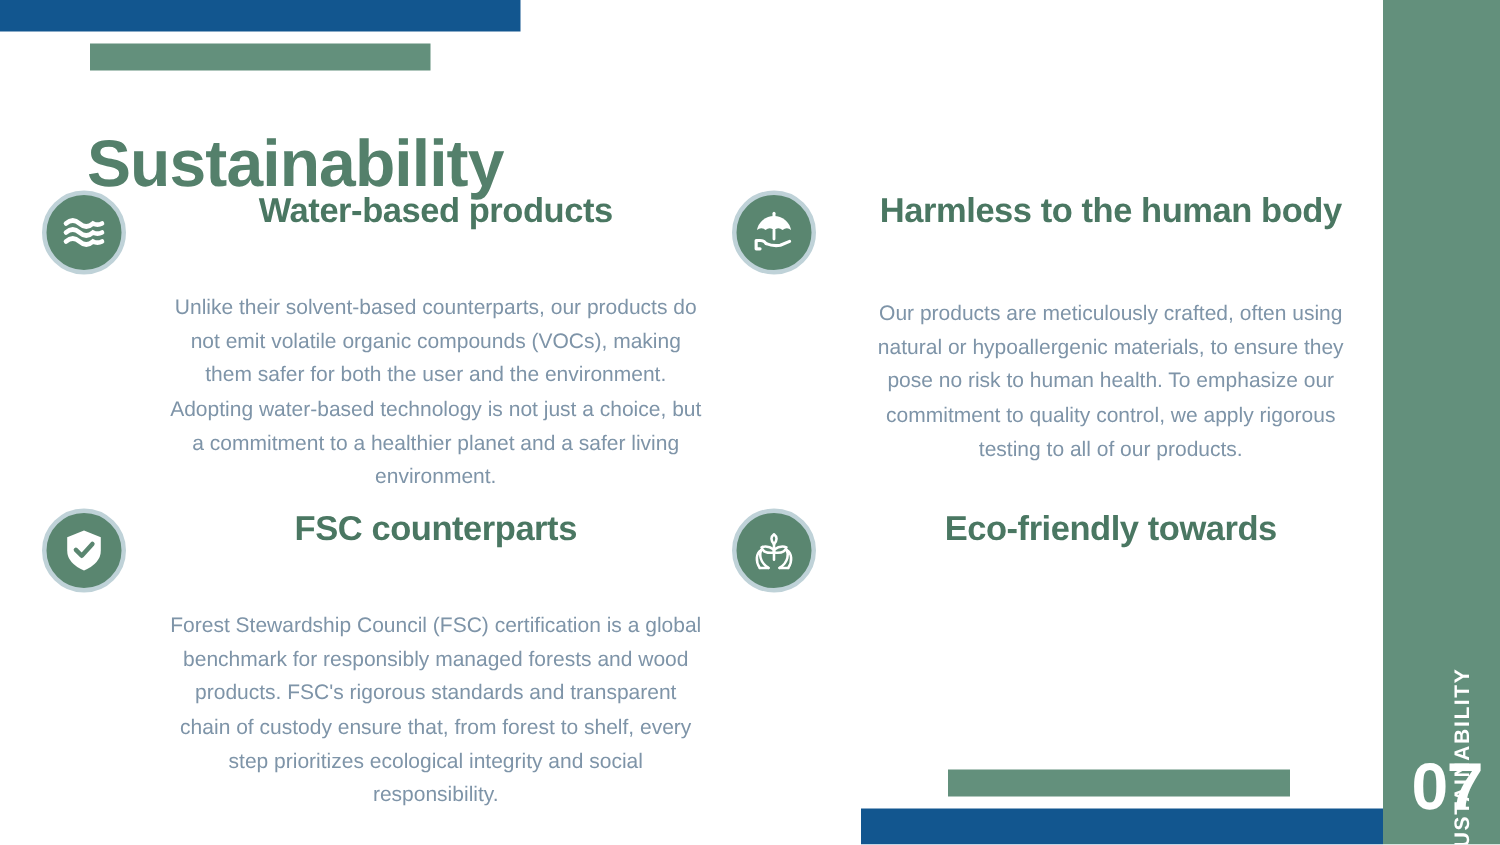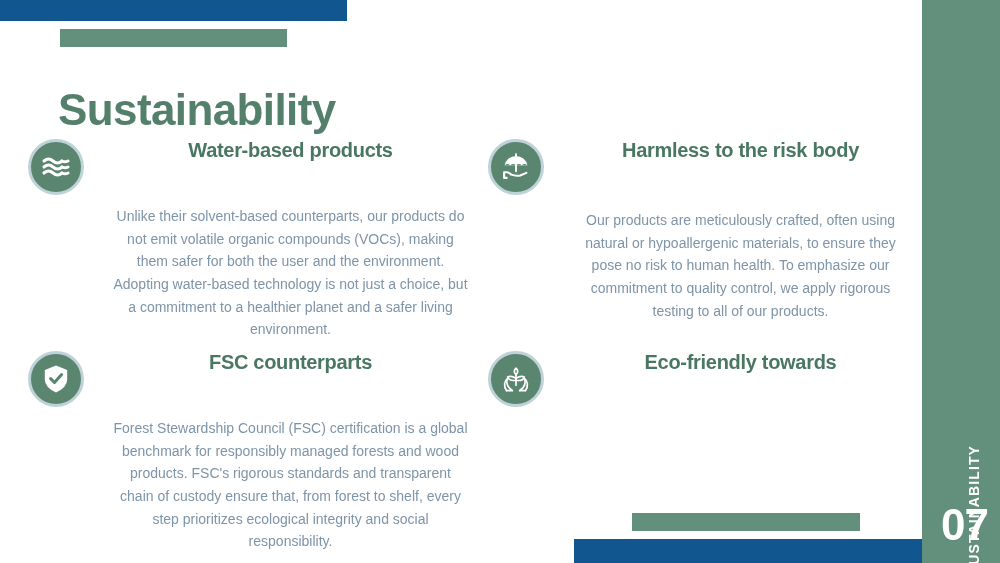--- a/index.html
+++ b/index.html
@@ -134,24 +134,24 @@
     background: #5A8670;
     border: 3px solid #BFD2D8;
     box-sizing: border-box;
     display: flex;
     align-items: center;
     justify-content: center;
   }
   .icon-circle svg { display: block; }
 
   .feature-title {
-    margin: 12px;
+    margin: 0;
     padding: 0 0 0 85px;
     color: #4A7762;
-    font-size: 20px;
+    font-size: 23px;
     font-weight: bold;
     letter-spacing: -0.3px;
     line-height: 1.32;
     font-family: "Liberation Sans", sans-serif;
   }
   .feature-body {
     margin: 0;
     padding: 10px 0 0 85px;
     color: #7E94A8;
     font-size: 14px;
@@ -193,21 +193,21 @@
         <span class="icon-circle">
           <svg width="34" height="34" viewBox="0 0 34 34" aria-hidden="true">
             <path d="M17 4.2 L17 7.2" stroke="#ffffff" stroke-width="2" stroke-linecap="round"></path>
             <path d="M5.6 15.4 A11.6 11.6 0 0 1 28.4 15.4 Z" fill="#ffffff"></path>
             <path d="M5.6 15.4 q2.9 -2.6 5.7 0 q2.9 -2.6 5.7 0 q2.9 -2.6 5.7 0 q2.9 -2.6 5.7 0" fill="#5A8670" stroke="none"></path>
             <path d="M17 15.4 L17 21.3" stroke="#ffffff" stroke-width="1.9" stroke-linecap="round"></path>
             <path d="M11.8 24.4 q4.6 1.9 9.4 1.1 l6.2 -2.6" fill="none" stroke="#ffffff" stroke-width="2.1" stroke-linecap="round" stroke-linejoin="round"></path>
             <path d="M11.8 24.4 q-1.6 -2.1 -4.1 -2.1 l-2.6 0 l0 5.6 l2.6 0" fill="none" stroke="#ffffff" stroke-width="2.1" stroke-linecap="round" stroke-linejoin="round"></path>
           </svg>
         </span>
-        <h2 class="feature-title">Harmless to the risk body</h2>
+        <h2 class="feature-title">Harmless to the human body</h2>
       </div>
       <p class="feature-body">Our products are meticulously crafted, often using natural or hypoallergenic materials, to ensure they pose no risk to human health. To emphasize our commitment to quality control, we apply rigorous testing to all of our products.</p>
     </div>
 
     <div class="feature col-left row-bottom">
       <div class="feature-head">
         <span class="icon-circle">
           <svg width="34" height="34" viewBox="0 0 34 34" aria-hidden="true">
             <path d="M17 3.6 L28.2 8.1 L28.2 17.2 Q28.2 25.4 17 30.4 Q5.8 25.4 5.8 17.2 L5.8 8.1 Z" fill="#ffffff"></path>
             <path d="M11.6 16.6 L15.5 20.5 L22.6 12.6" fill="none" stroke="#5A8670" stroke-width="3" stroke-linecap="round" stroke-linejoin="round"></path>

